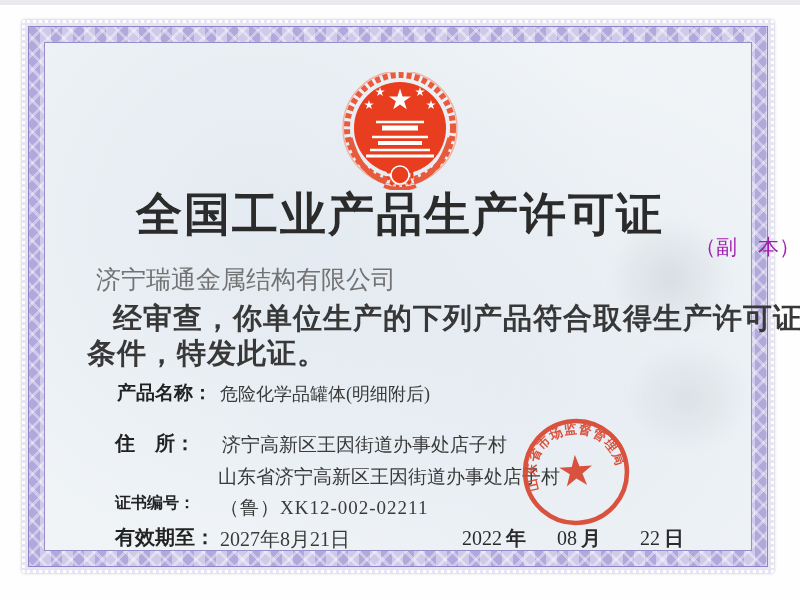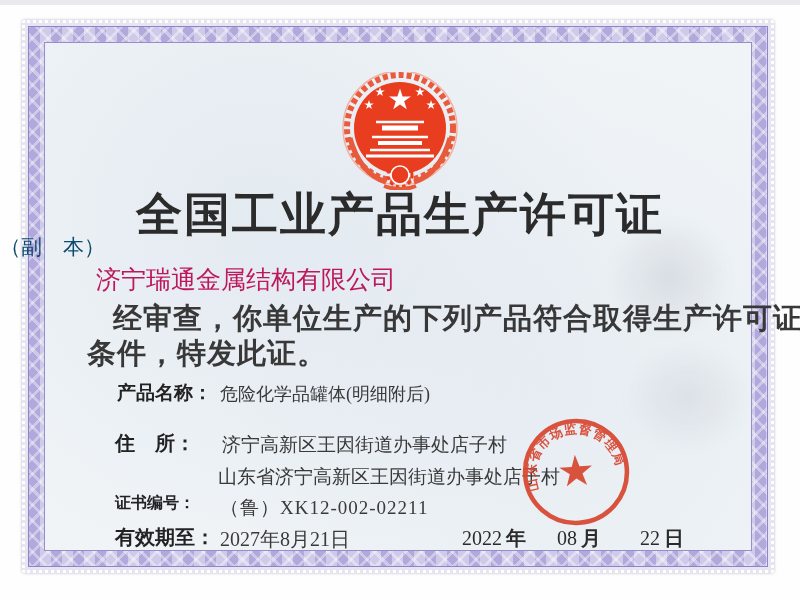--- a/index.html
+++ b/index.html
@@ -26,22 +26,22 @@
          radial-gradient(circle at 72% 68%, rgba(198,210,226,.22), transparent 55%);}
   
   .content{position:absolute;inset:0;margin-top:20px;}
   .abs{position:absolute;white-space:nowrap;}
   .heiti{font-family:"Liberation Sans","DejaVu Sans",sans-serif;font-weight:bold;}
   .song{font-family:"Liberation Serif","DejaVu Serif",serif;font-weight:normal;}
 
   .emblem{left:336px;top:52px;width:128px;height:118px;}
   .title{left:0;top:164px;width:100%;text-align:center;font-size:46px;
        letter-spacing:2px;color:#2b2b2b;}
-  .copy-type{left:0;top:213px;width:100%;text-align:left;font-size:21px;color:#0c4a6e;}
-  .company{left:96px;top:243px;font-size:25px;color:#be185d;}
+  .copy-type{left:0;top:213px;width:100%;text-align:right;font-size:21px;color:#a21caf;}
+  .company{left:96px;top:243px;font-size:25px;color:#737373;}
   .stmt{font-size:29px;letter-spacing:1px;color:#383838;}
   .stmt1{left:113px;top:279px;}
   .stmt2{left:87px;top:314px;}
 
   .lbl{color:#222;}
   .val{color:#3a3a3a;}
   .r0l{left:117px;top:360px;font-size:19px;}
   .r0v{left:220px;top:362px;font-size:18px;}
   .r1l{left:115px;top:410px;font-size:20px;}
   .r1v{left:222px;top:412px;font-size:19px;}

